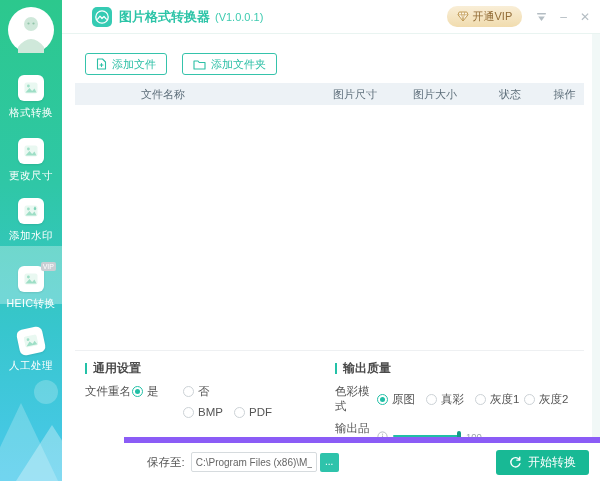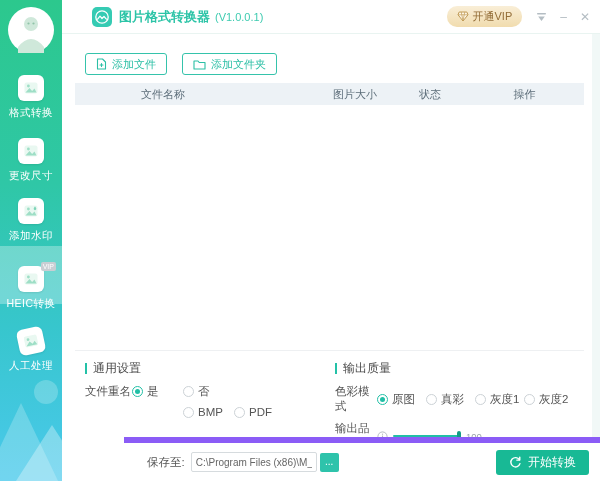--- a/index.html
+++ b/index.html
@@ -58,21 +58,21 @@
   .th.c3 { width:80px; text-align:center; }
   .th.c4 { width:70px; text-align:center; }
   .th.c5 { flex:1; text-align:center; }
   .table-body { height:245px; background:#fff; }
 
   .divider { border-top:1px solid #eef0f2; margin:0 16px 0 13px; }
 
   .settings { display:flex; padding-left:23px; height:88px; }
   .set-col.left { width:250px; }
   .set-col.right { flex:1; }
-  .sec-title { margin-top:9px; font-size:12px; font-weight:normal; color:#4a4a4a;
+  .sec-title { margin-top:9px; font-size:12px; font-weight:bold; color:#4a4a4a;
     display:flex; align-items:center; }
   .sec-title::before { content:""; width:2px; height:11px; background:#23c1a7;
     margin-right:6px; display:inline-block; }
   .set-row { display:flex; align-items:center; margin-top:7px; font-size:11.5px; color:#555; }
   .set-label { width:47px; }
   .set-label.w42 { width:42px; }
   .set-row.indent { padding-left:98px; }
   .opt { display:inline-flex; align-items:center; gap:4px; width:51px; cursor:pointer; }
   .opt.w49 { width:49px; }
   .radio { width:11px; height:11px; border:1px solid #ccd2d6; border-radius:50%;
@@ -219,20 +219,21 @@
       <button class="tb-btn">
         <svg width="13" height="11" viewBox="0 0 13 11">
           <path d="M1 2 h4 l1.2 1.5 H12 v6.5 H1 z" fill="none" stroke="#2bbfa5" stroke-width="1.1" stroke-linejoin="round"></path>
         </svg>
         <span>添加文件夹</span>
       </button>
     </div>
 
     <div class="table-head">
       <span class="th c1">文件名称</span>
+      <span class="th c2">图片尺寸</span>
       <span class="th c3">图片大小</span>
       <span class="th c4">状态</span>
       <span class="th c5">操作</span>
     </div>
     <div class="table-body"></div>
 
     <div class="divider"></div>
 
     <div class="settings">
 

